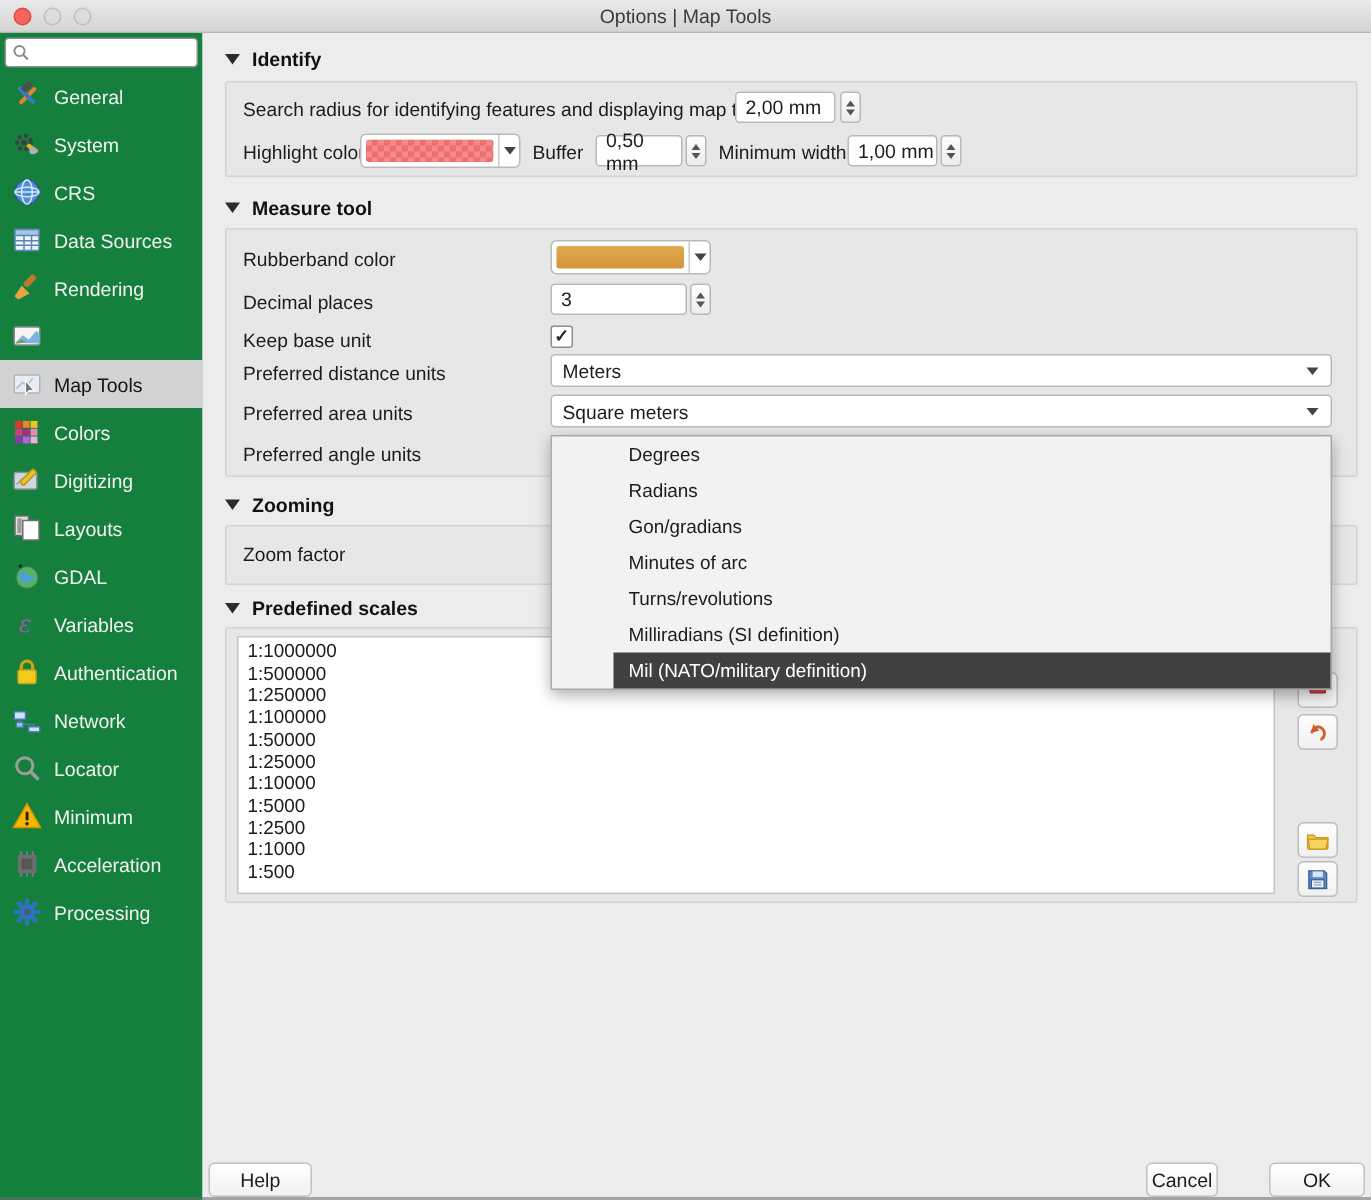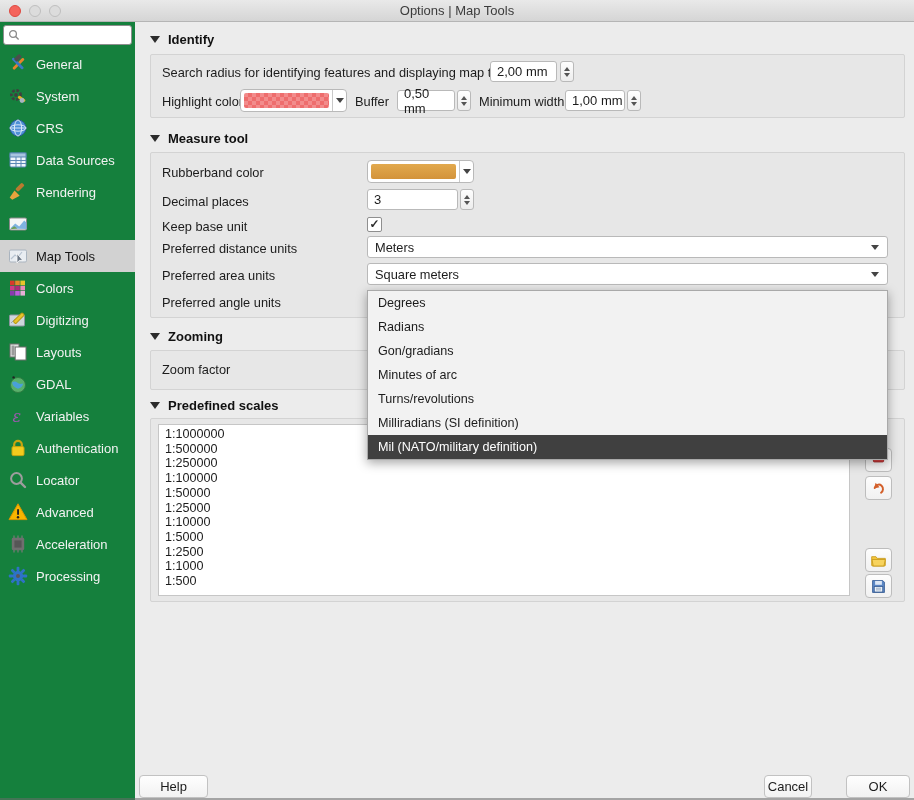--- a/index.html
+++ b/index.html
@@ -57,21 +57,21 @@
     display:flex; align-items:center; padding-left:7px; font-size:12.8px; }
   .combobox .combo-arrow { position:absolute; right:8px; }
 
   .checkbox { position:absolute; width:15px; height:15px; background:#fff; border:1px solid #8f8f8f;
     border-radius:2px; display:flex; align-items:center; justify-content:center; }
   .checkbox.checked::after { content:"✓"; font-size:12px; font-weight:bold; color:#2b2b2b; margin-top:-1px; }
 
   
   .popup { position:absolute; left:367px; top:290px; width:521px; height:170px; background:#f2f2f2;
     border:1px solid #a9a9a9; box-shadow:0 3px 10px rgba(0,0,0,0.35); display:flex; flex-direction:column; z-index:30; }
-  .popup-item { flex:1; display:flex; align-items:center; padding-left:10px; font-size:12.6px; color:#1c1c1c; }
+  .popup-item { flex:1; display:flex; align-items:center; padding-left:10px; font-size:12.6px; color:#1c1c1c;margin-left:41px; }
   .popup-item:last-child { background:#404040; color:#fff; }
 
   
   .scales-list { position:absolute; left:158px; top:424px; width:692px; height:172px; background:#fff;
     border:1px solid #c6c6c6; padding:2px 0 0 6px; overflow:hidden; }
   .scale-item { font-size:12.6px; line-height:14.7px; }
 
   .sidebtn { position:absolute; left:865px; width:27px; height:24px; background:linear-gradient(#fdfdfd,#f1f1f1);
     border:1px solid #bdbdbd; border-radius:4px; display:flex; align-items:center; justify-content:center; z-index:10; }
   .sidebtn svg { width:17px; height:17px; }
@@ -237,35 +237,46 @@
             <svg viewBox="0 0 20 20">
               <path d="M6.2 9 V6.6 a3.8 3.8 0 0 1 7.6 0 V9" fill="none" stroke="#c9a50f" stroke-width="2.2"></path>
               <rect x="4" y="8.6" width="12" height="9" rx="1.4" fill="#f2cb1d" stroke="#c9a50f"></rect>
             </svg>
           </span>
         <span>Authentication</span>
       </div>
       <div class="sb-item">
         <span class="sb-icon">
             <svg viewBox="0 0 20 20">
+              <rect x="1.5" y="4.5" width="7.5" height="5" fill="#cfe2f3" stroke="#4a7ab0"></rect>
+              <path d="M5 9.5 v3.5 h9.5 v2" fill="none" stroke="#4a7ab0"></path>
+              <rect x="2.8" y="11.5" width="4.6" height="3.4" fill="#9fc2e0" stroke="#4a7ab0"></rect>
+              <rect x="11" y="14.5" width="7.5" height="3.4" fill="#cfe2f3" stroke="#4a7ab0"></rect>
+            </svg>
+          </span>
+        <span>Network</span>
+      </div>
+      <div class="sb-item">
+        <span class="sb-icon">
+            <svg viewBox="0 0 20 20">
               <circle cx="8.5" cy="8.5" r="5.4" fill="none" stroke="#9d9d9d" stroke-width="2"></circle>
               <line x1="12.6" y1="12.6" x2="17" y2="17" stroke="#9d9d9d" stroke-width="2.4" stroke-linecap="round"></line>
             </svg>
           </span>
         <span>Locator</span>
       </div>
       <div class="sb-item">
         <span class="sb-icon">
             <svg viewBox="0 0 20 20">
               <path d="M10 1.8 L19 17.6 H1 Z" fill="#f7b500" stroke="#d89400"></path>
               <rect x="9.1" y="7" width="1.9" height="6" rx="0.9" fill="#222"></rect>
               <circle cx="10" cy="15.2" r="1.2" fill="#222"></circle>
             </svg>
           </span>
-        <span>Advanced</span>
+        <span>Minimum</span>
       </div>
       <div class="sb-item">
         <span class="sb-icon">
             <svg viewBox="0 0 20 20">
               <g stroke="#7a7a7a" stroke-width="1.2">
                 <line x1="6" y1="1.5" x2="6" y2="4"></line>
                 <line x1="10" y1="1.5" x2="10" y2="4"></line>
                 <line x1="14" y1="1.5" x2="14" y2="4"></line>
                 <line x1="6" y1="16" x2="6" y2="18.5"></line>
                 <line x1="10" y1="16" x2="10" y2="18.5"></line>

